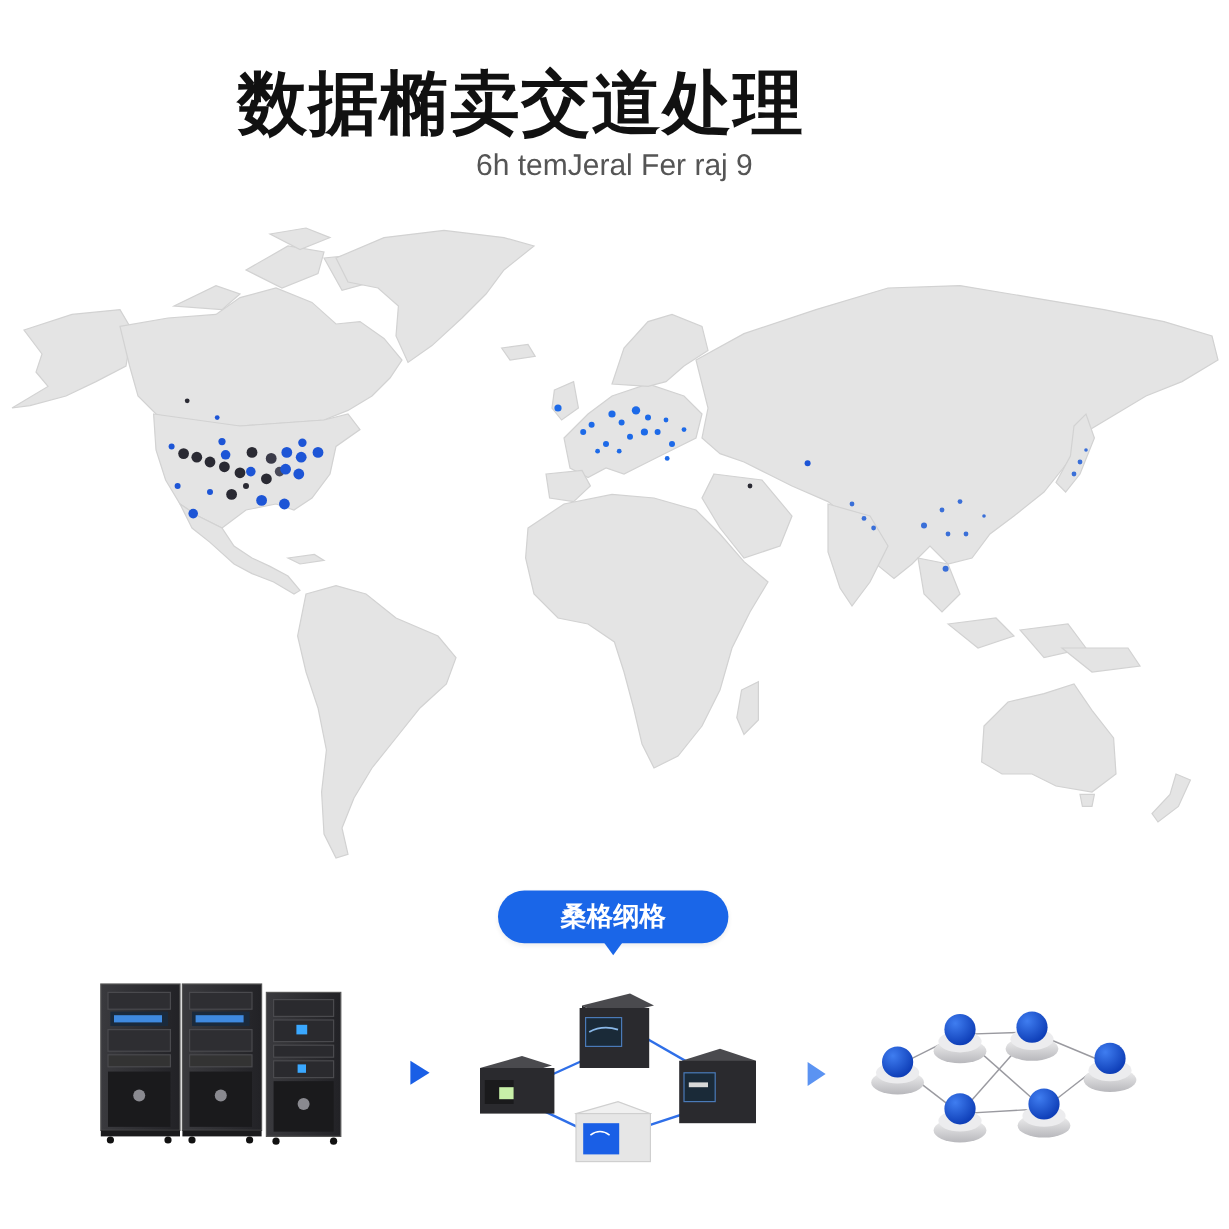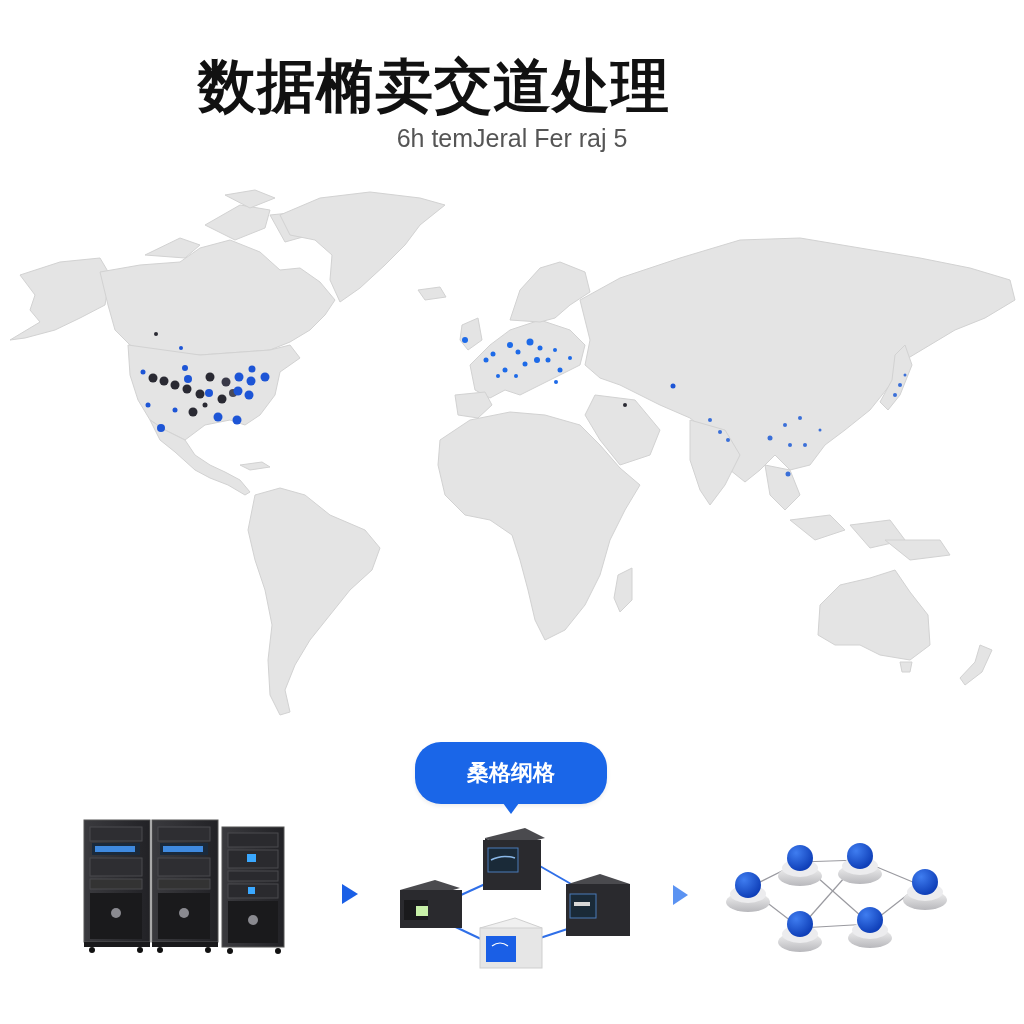--- a/index.html
+++ b/index.html
@@ -16,41 +16,41 @@
     }
     .subtitle {
       position: absolute; left: 0; top: 124px; width: 1024px;
       text-align: center; font-size: 25px; color: #555555;
       font-family: "Liberation Sans", sans-serif;
     }
     .map {
       position: absolute; left: 0; top: 185px; width: 1024px; height: 540px;
     }
     .bubble {
-      position: absolute; left: 415px; top: 742px; width: 192px; height: 62px;
+      position: absolute; left: 415px; top: 742px; width: 192px; height: 44px;
       background: #1a66e8; border-radius: 26px; color: #ffffff;
       font-size: 22px; font-weight: bold; display: flex; align-items: center; justify-content: center;
       box-shadow: 0 2px 4px rgba(0,0,0,0.08);
     }
     .bubble::after {
       content: ""; position: absolute; left: 88px; bottom: -10px;
       border-left: 8px solid transparent; border-right: 8px solid transparent;
       border-top: 11px solid #1a66e8;
     }
     .arrow { position: absolute; width: 0; height: 0;
       border-top: 10px solid transparent; border-bottom: 10px solid transparent; }
     .arrow-1 { left: 342px; top: 884px; border-left: 16px solid #1a5fe6; }
     .arrow-2 { left: 673px; top: 885px; border-left: 15px solid #5b93f2; }
     .diagram { position: absolute; }
   </style>
 </head>
 <body>
 
 <div class="title">数据椭卖交道处理</div>
-<div class="subtitle">6h temJeral Fer raj 5</div>
+<div class="subtitle">6h temJeral Fer raj 9</div>
 
 <svg class="map" viewBox="0 185 1024 540" xmlns="http://www.w3.org/2000/svg">
   <g fill="#e4e4e4" stroke="#d2d2d2" stroke-width="1">
 
     <path d="M20,275 L60,262 L100,258 L110,275 L105,305 L80,318 L55,330 L25,338 L10,340 L40,322 L30,310 L35,295 Z"></path>
 
     <path d="M100,272 L140,265 L180,262 L200,248 L230,240 L260,252 L280,270 L300,268 L320,282 L335,300 L325,315 L310,330 L290,342 L270,350 L200,355 L150,352 L130,345 L115,330 L108,305 Z"></path>
 
     <path d="M145,255 L180,238 L200,245 L185,258 Z"></path>
     <path d="M205,225 L240,205 L270,210 L265,228 L235,240 Z"></path>

